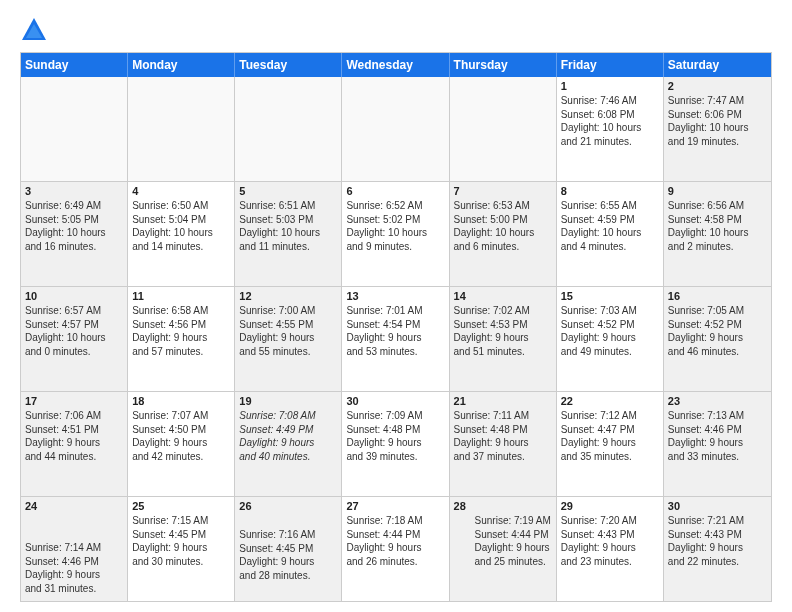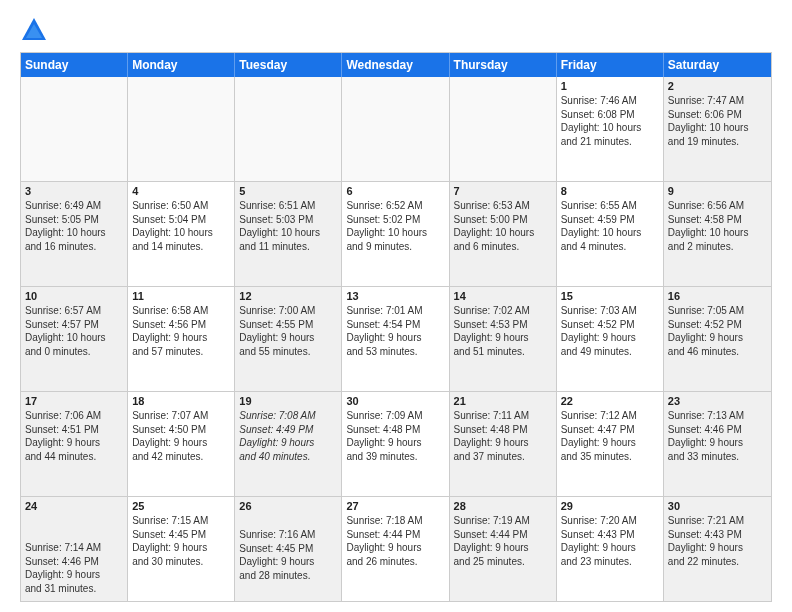--- a/index.html
+++ b/index.html
@@ -337,21 +337,21 @@
           </div>
           <div class="cal-cell">
             <div class="day-num">27</div>
             <div class="cell-text" style="white-space: pre-line;">Sunrise: 7:18 AM
 Sunset: 4:44 PM
 Daylight: 9 hours
 and 26 minutes.</div>
           </div>
           <div class="cal-cell shaded">
             <div class="day-num">28</div>
-            <div class="cell-text" style="white-space: pre-line;">Sunrise: 7:19 AM
+            <div class="cell-text" style="white-space: pre-line; margin-left: 21px;">Sunrise: 7:19 AM
 Sunset: 4:44 PM
 Daylight: 9 hours
 and 25 minutes.</div>
           </div>
           <div class="cal-cell">
             <div class="day-num">29</div>
             <div class="cell-text" style="white-space: pre-line;">Sunrise: 7:20 AM
 Sunset: 4:43 PM
 Daylight: 9 hours
 and 23 minutes.</div>

